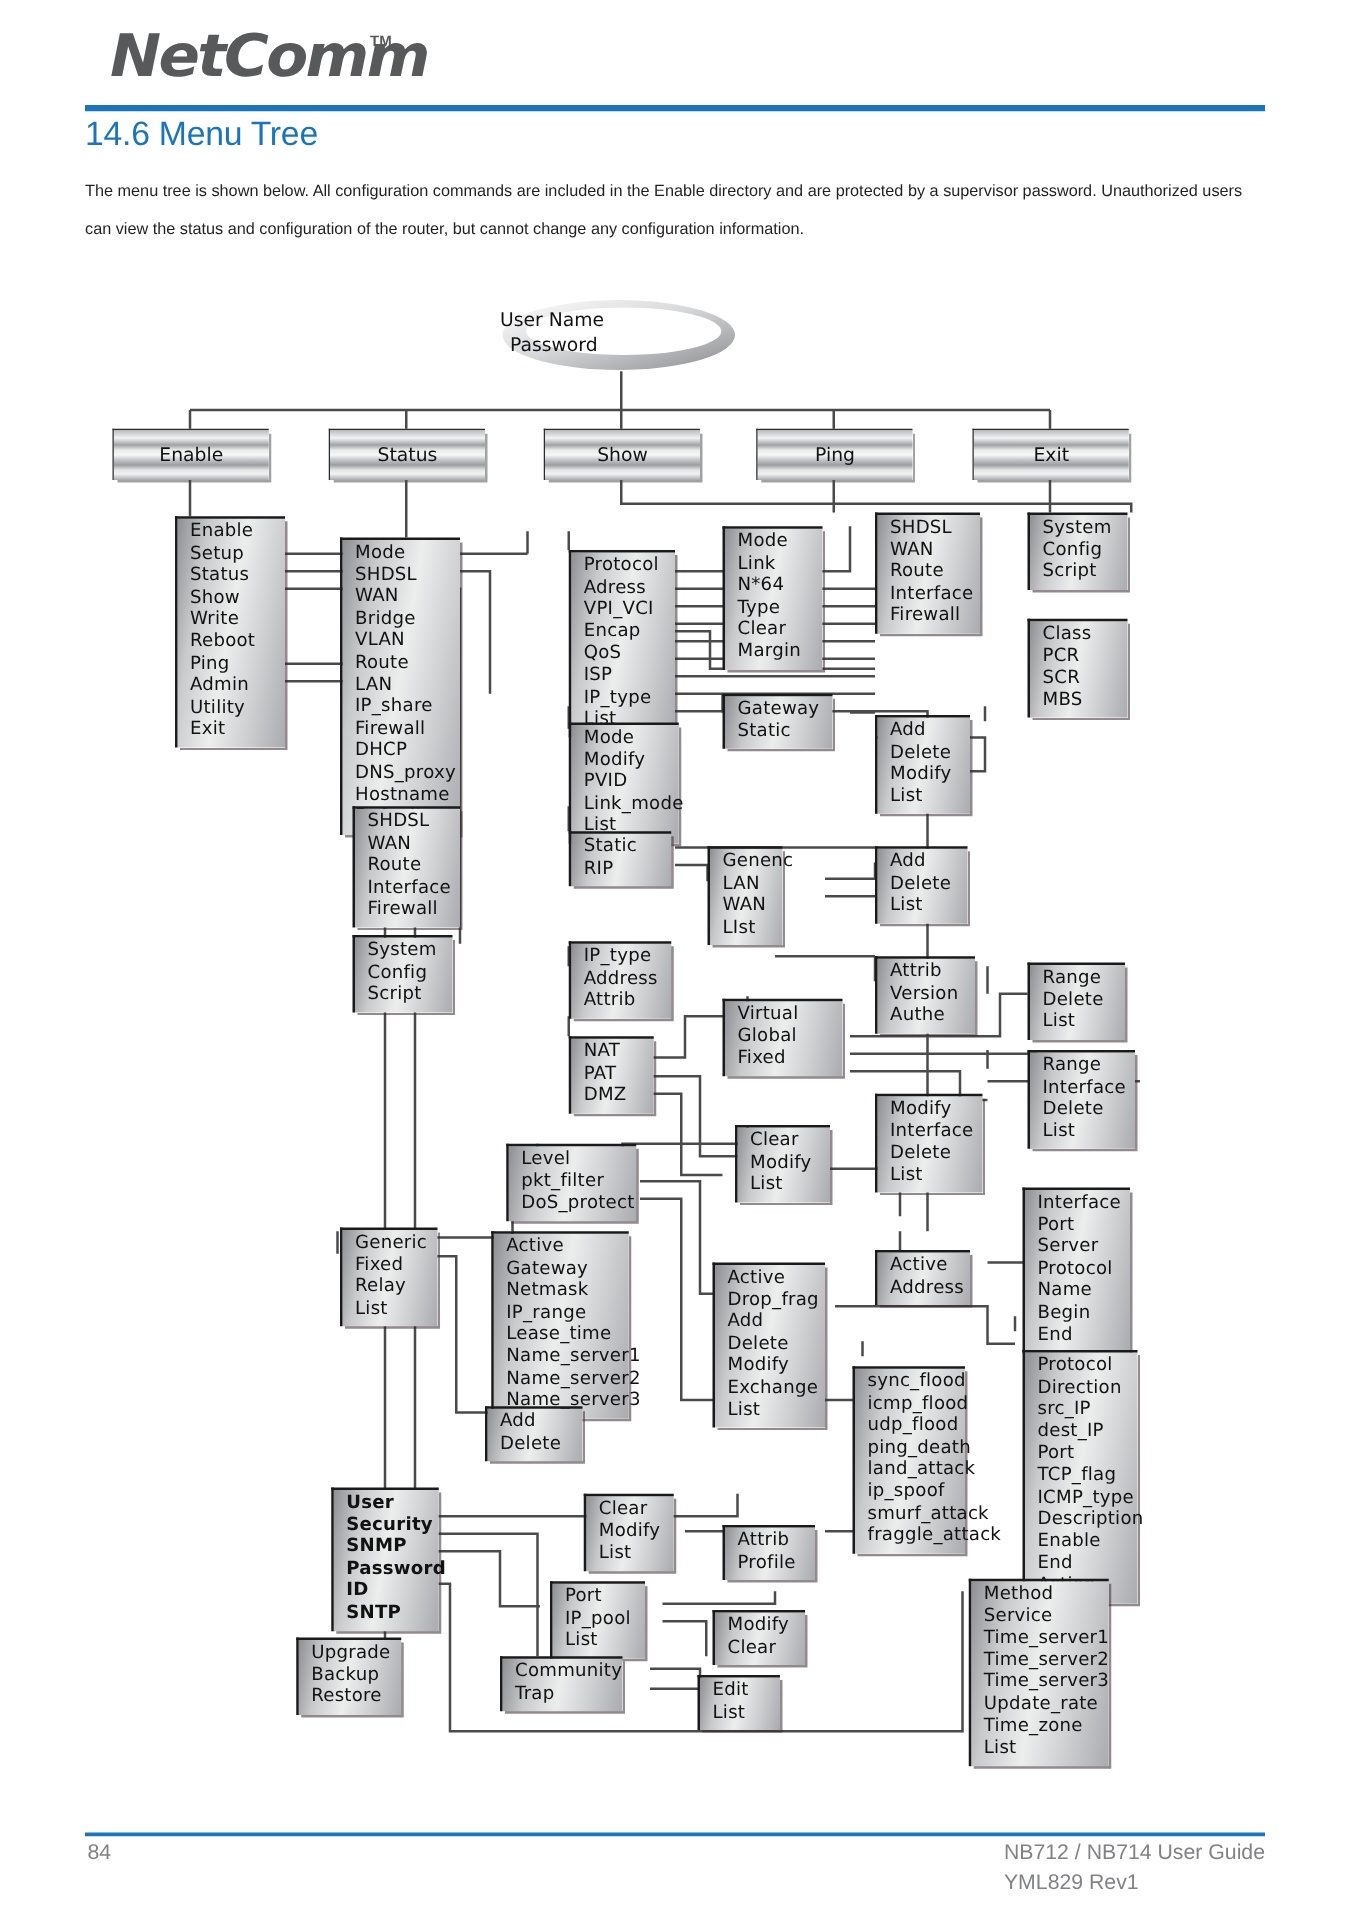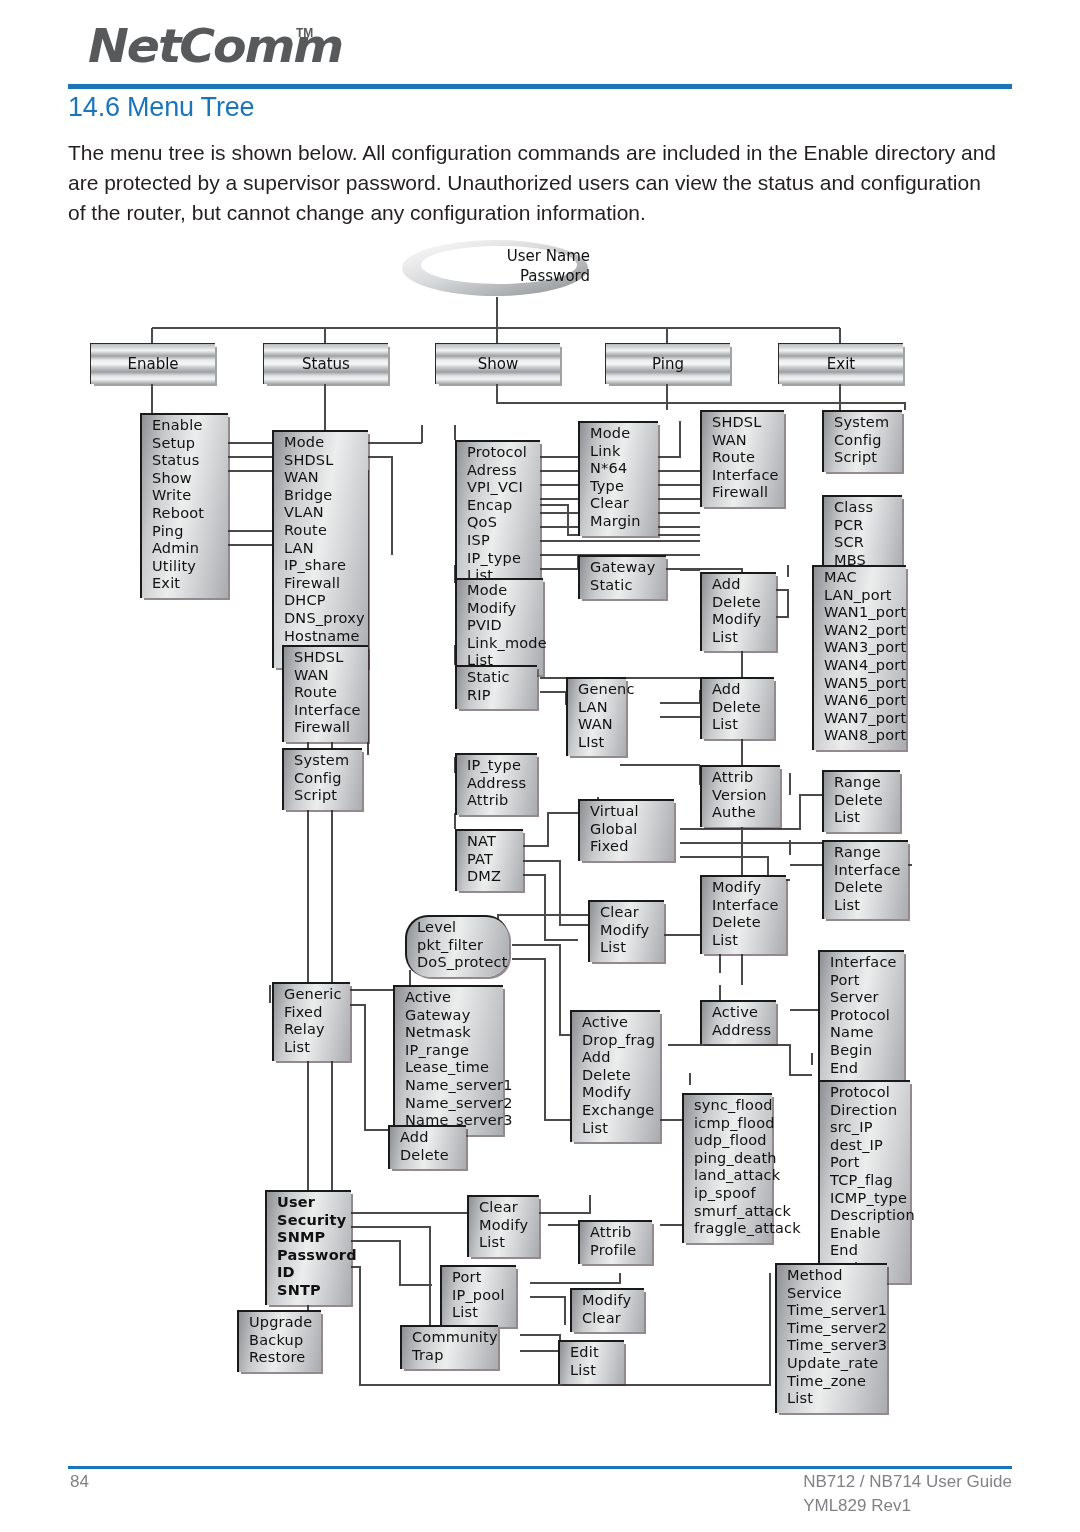--- a/index.html
+++ b/index.html
@@ -29,21 +29,21 @@
   .rule{
     position:absolute;left:68px;top:84px;width:944px;height:5px;background:#1b75bb;
   }
   .sec-title{
     position:absolute;left:68px;top:92px;
     font-size:27px;color:#1b75bb;font-weight:normal;
     letter-spacing:-0.2px;
   }
   .body-text{
     position:absolute;left:68px;top:138px;width:930px;
-    font-size:21px;line-height:30px;color:#231f20;
+    font-size:13px;line-height:30px;color:#231f20;
   }
 
   
   .foot-rule{position:absolute;left:68px;top:1466px;width:944px;height:3px;background:#1b75bb;}
   .foot-page{position:absolute;left:70px;top:1472px;font-size:17px;color:#808285;}
   .foot-right{
     position:absolute;right:68px;top:1470px;text-align:left;
     font-size:17px;color:#808285;line-height:24px;
   }
 
@@ -66,21 +66,21 @@
     white-space:pre;
     z-index:3;
     letter-spacing:.2px;
   }
 
   
   .root{
     position:absolute;left:400px;top:9px;width:190px;height:68px;z-index:4;
   }
   .root .cloudtxt{
-    position:absolute;left:0;top:12px;width:190px;text-align:right;
+    position:absolute;left:0;top:12px;width:190px;text-align:left;
     font-family:"DejaVu Sans", sans-serif;font-size:15px;line-height:20px;color:#111;
     z-index:5;
   }
   .root .cloudtxt i{display:block;font-style:normal;}
   .root .cloudtxt i.l2{padding-left:8px;}
 
   
   .topbtn{
     position:absolute;width:124px;height:40px;z-index:4;
     border-top:1px solid #2b2b2b;border-left:1px solid #2b2b2b;
@@ -304,30 +304,20 @@
 Modify
 PVID
 Link_mode
 List</div>
     <div class="node" style="left:578px;top:330px;width:88px;">Gateway
 Static</div>
     <div class="node" style="left:700px;top:347px;width:76px;">Add
 Delete
 Modify
 List</div>
-    <div class="node" style="left:812px;top:340px;width:94px;">MAC
-LAN_port
-WAN1_port
-WAN2_port
-WAN3_port
-WAN4_port
-WAN5_port
-WAN6_port
-WAN7_port
-WAN8_port</div>
     <div class="node" style="left:282px;top:420px;width:86px;">SHDSL
 WAN
 Route
 Interface
 Firewall</div>
     <div class="node" style="left:282px;top:523px;width:80px;">System
 Config
 Script</div>
     <div class="node" style="left:455px;top:440px;width:82px;">Static
 RIP</div>
@@ -354,21 +344,21 @@
 Delete
 List</div>
     <div class="node" style="left:822px;top:615px;width:86px;">Range
 Interface
 Delete
 List</div>
     <div class="node" style="left:700px;top:650px;width:86px;">Modify
 Interface
 Delete
 List</div>
-    <div class="node" style="left:405px;top:690px;width:104px;border-radius:23px;">Level
+    <div class="node" style="left:405px;top:690px;width:104px;">Level
 pkt_filter
 DoS_protect</div>
     <div class="node" style="left:588px;top:675px;width:76px;">Clear
 Modify
 List</div>
     <div class="node" style="left:272px;top:757px;width:78px;">Generic
 Fixed
 Relay
 List</div>
     <div class="node" style="left:393px;top:760px;width:110px;">Active

